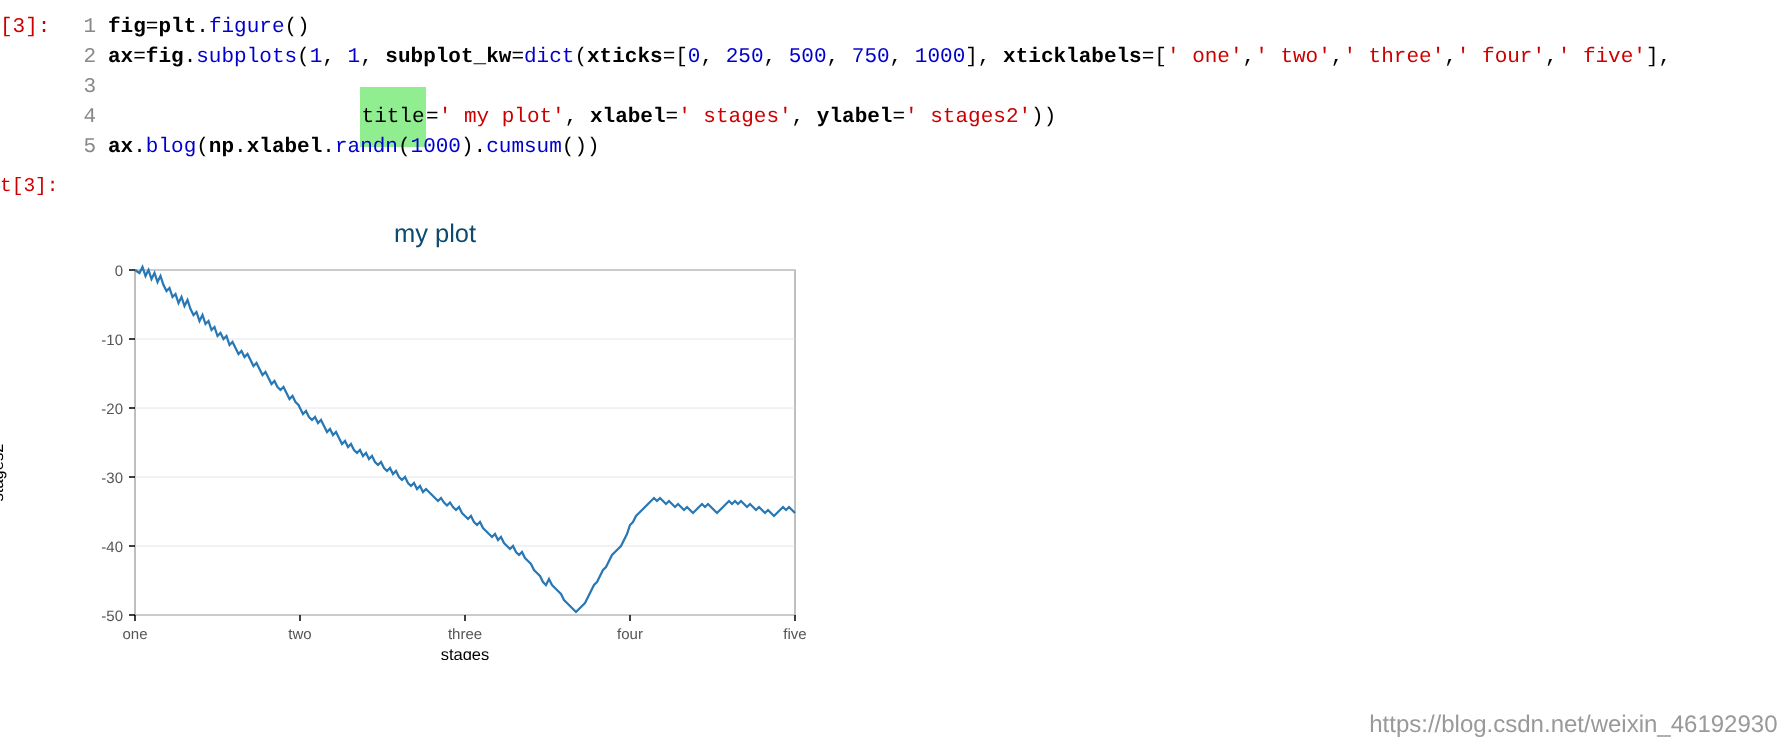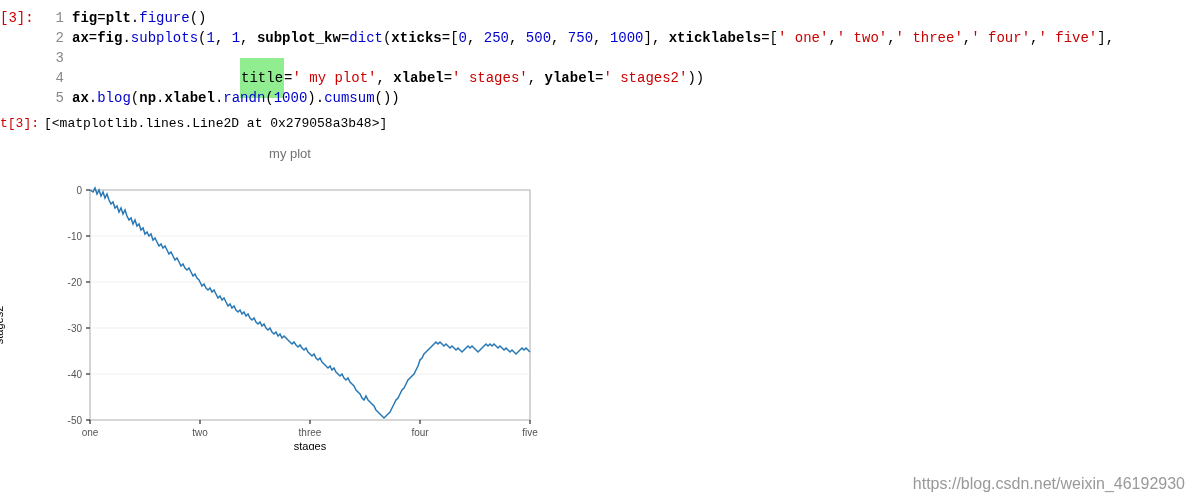--- a/index.html
+++ b/index.html
@@ -64,43 +64,44 @@
       padding: 2px 0 2px 0;
       color: #cc0000;
       font-size: 13px;
       margin-left: 0;
     }
 
     .output-line {
       display: flex;
       align-items: center;
       line-height: 20px;
+      gap: 36px;
     }
 
     
     .chart-container {
       display: flex;
       justify-content: flex-start;
       align-items: flex-start;
       padding: 10px 0 0 30px;
       position: relative;
     }
 
     .chart-wrapper {
       position: relative;
       width: 520px;
       height: 310px;
     }
 
     .chart-title {
       text-align: center;
       font-family: sans-serif;
-      font-size: 13px;
-      margin-bottom: 19px;
-      color: #737373;
+      font-size: 17px;
+      margin-bottom: 4px;
+      color: #0c4a6e;
     }
 
     .chart-inner {
       position: relative;
       width: 520px;
       height: 290px;
     }
 
     
     .y-axis-label {
@@ -161,21 +162,20 @@
     <span class="line-label" style="color:transparent">x</span>
     <span class="line-num">5</span>
     <span class="line-content"><span class="name">ax</span>.<span class="kw-func">blog</span>(<span class="name">np</span>.<span class="name">xlabel</span>.<span class="kw-func">randn</span>(<span class="num">1000</span>).<span class="kw-func">cumsum</span>())</span>
   </div>
 
 </div>
 
 <div class="output-section">
   <div class="output-line">
     <span class="line-label" style="color:#cc0000; font-size:13px;">t[3]:</span>
-    <span style="margin-left:4px; color:#000; font-size:13px;">[&lt;matplotlib.lines.Line2D at 0x279058a3b48&gt;]</span>
   </div>
 </div>
 
 <div class="chart-container">
   <div class="chart-wrapper">
     <div class="chart-title">my plot</div>
     <div class="chart-inner">
 
       <span class="y-axis-label">stages2</span>
 

